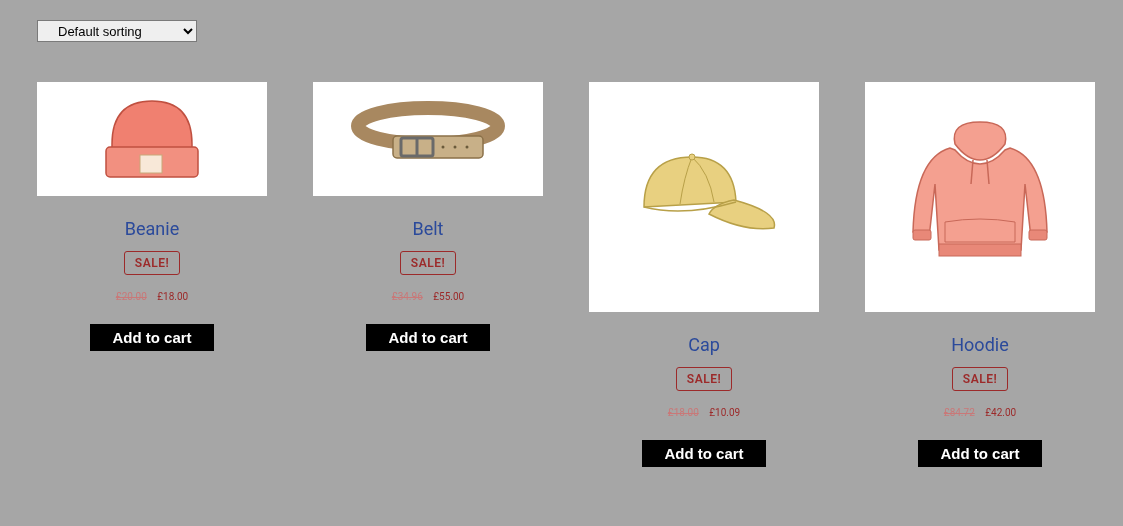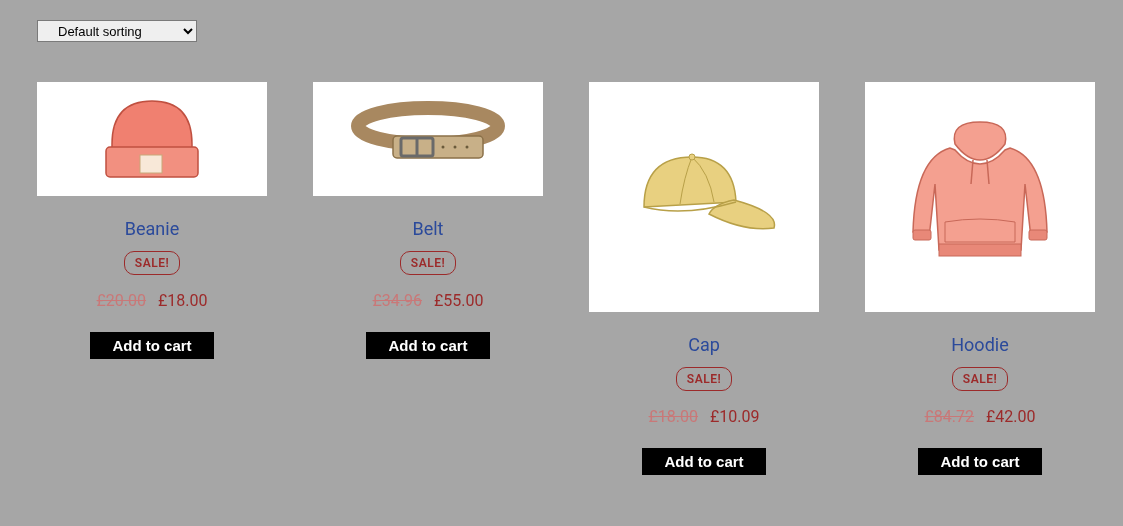--- a/index.html
+++ b/index.html
@@ -54,26 +54,26 @@
       font-size: 18px;
       font-weight: 400;
       margin-bottom: 12px;
     }
     .sale-badge {
       border: 1.5px solid #9c2a2a;
       color: #9c2a2a;
       font-size: 12px;
       font-weight: 600;
       padding: 4px 10px;
-      border-radius: 10px;
+      border-radius: 3px;
       margin-bottom: 16px;
       letter-spacing: 0.5px;
     }
     .price-row {
-      font-size: 16px;
+      font-size: 10px;
       margin-bottom: 22px;
       text-align: right;
     }
     .old-price {
       color: #c97878;
       text-decoration: line-through;
       margin-right: 8px;
     }
     .new-price {
       color: #9c2a2a;

